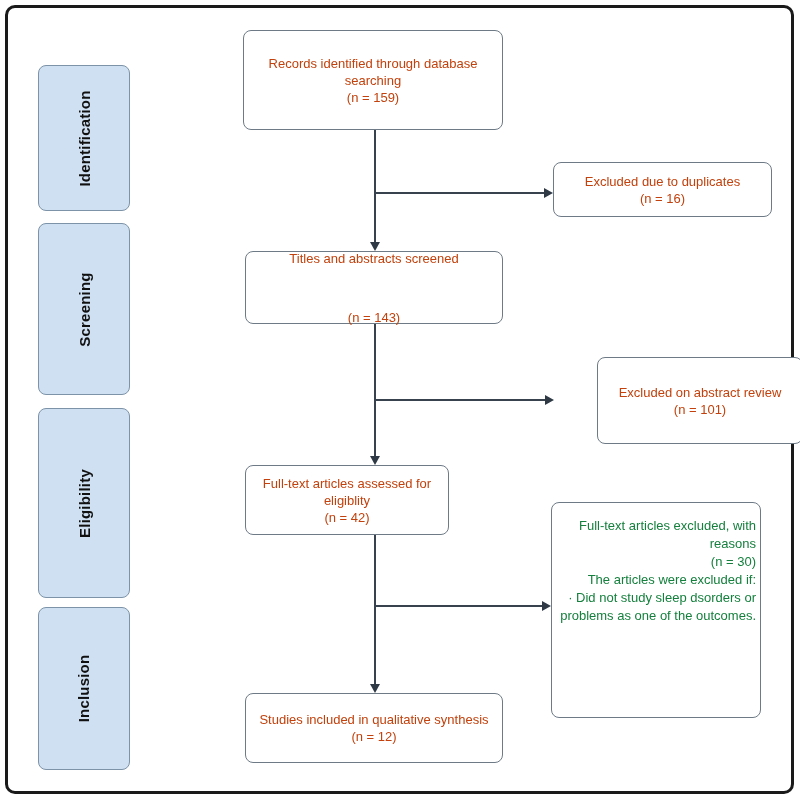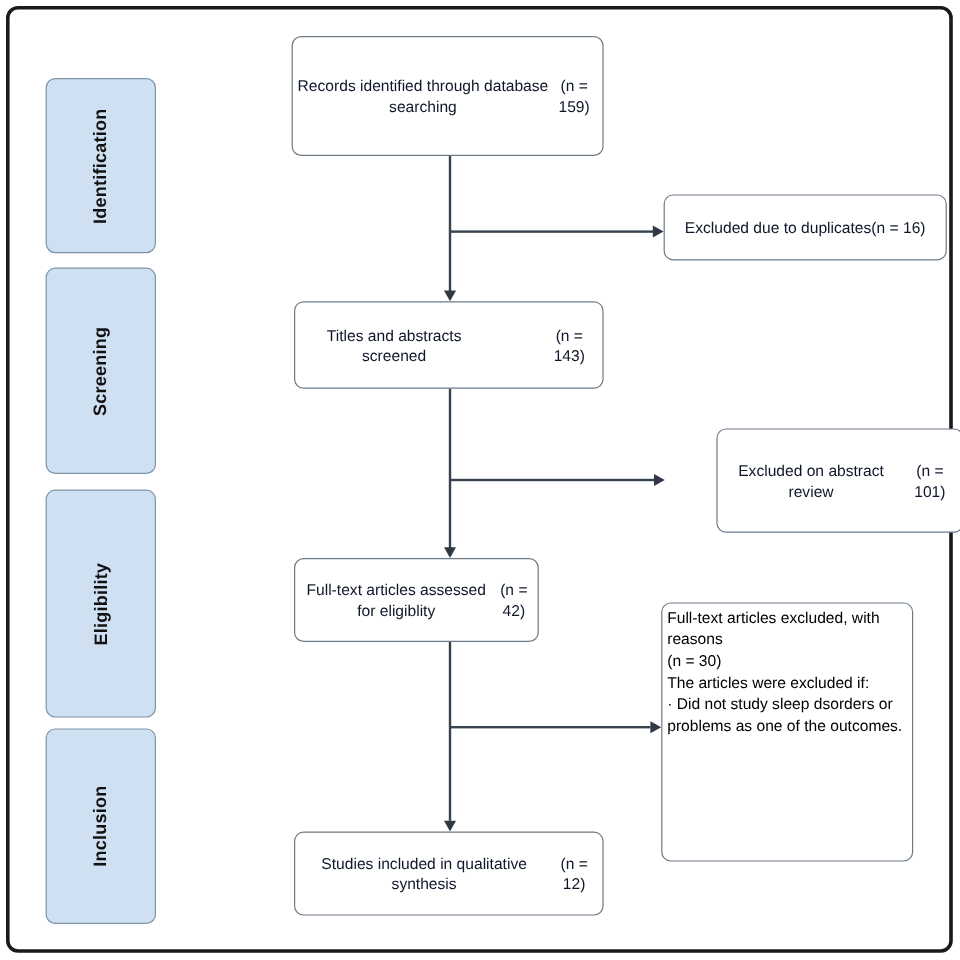--- a/index.html
+++ b/index.html
@@ -16,28 +16,28 @@
     background:#cfe0f2;border:1.5px solid #7d93a8;border-radius:8px;
     display:flex;align-items:center;justify-content:center;
     box-sizing:border-box;
   }
   .stage span{
     transform:rotate(-90deg);white-space:nowrap;
     font-weight:bold;font-size:15px;color:#111;letter-spacing:0.2px;
   }
   .flowbox{
     position:absolute;background:#fff;border:1.5px solid #6e7b87;border-radius:8px;
-    display:flex;flex-direction:row;align-items:center;justify-content:center;
+    display:flex;flex-direction:column;align-items:center;justify-content:center;
     text-align:center;font-size:13px;line-height:17px;box-sizing:border-box;
-    padding:2px 3px;color:#0f172a;
+    padding:2px 3px;color:#c2410c;
   }
   .reasonsbox{
     position:absolute;background:#fff;border:1.5px solid #6e7b87;border-radius:8px;
-    text-align:left;font-size:13px;line-height:18px;box-sizing:border-box;
-    padding:3px 4px;color:#000000;
+    text-align:right;font-size:13px;line-height:18px;box-sizing:border-box;
+    padding:14px 4px;color:#15803d;
   }
   .vline{position:absolute;width:1.8px;background:#37424e;}
   .hline{position:absolute;height:1.8px;background:#37424e;}
   .arrow-down{
     position:absolute;width:0;height:0;
     border-left:5px solid transparent;border-right:5px solid transparent;
     border-top:9px solid #2e3945;
   }
   .arrow-right{
     position:absolute;width:0;height:0;
@@ -76,21 +76,21 @@
 <div class="flowbox" style="left:245px;top:465px;width:204px;height:70px;">
   <div>Full-text articles assessed for eligiblity</div>
   <div>(n = 42)</div>
 </div>
 
 <div class="flowbox" style="left:245px;top:693px;width:258px;height:70px;">
   <div>Studies included in qualitative synthesis</div>
   <div>(n = 12)</div>
 </div>
 
-<div class="flowbox" style="left:553px;top:162px;width:236px;height:55px;">
+<div class="flowbox" style="left:553px;top:162px;width:219px;height:55px;">
   <div>Excluded due to duplicates</div>
   <div>(n = 16)</div>
 </div>
 
 <div class="flowbox" style="left:554px;top:357px;width:206px;height:87px;margin-left:43px;">
   <div>Excluded on abstract review</div>
   <div>(n = 101)</div>
 </div>
 
 <div class="reasonsbox" style="left:551px;top:502px;width:210px;height:216px;">

